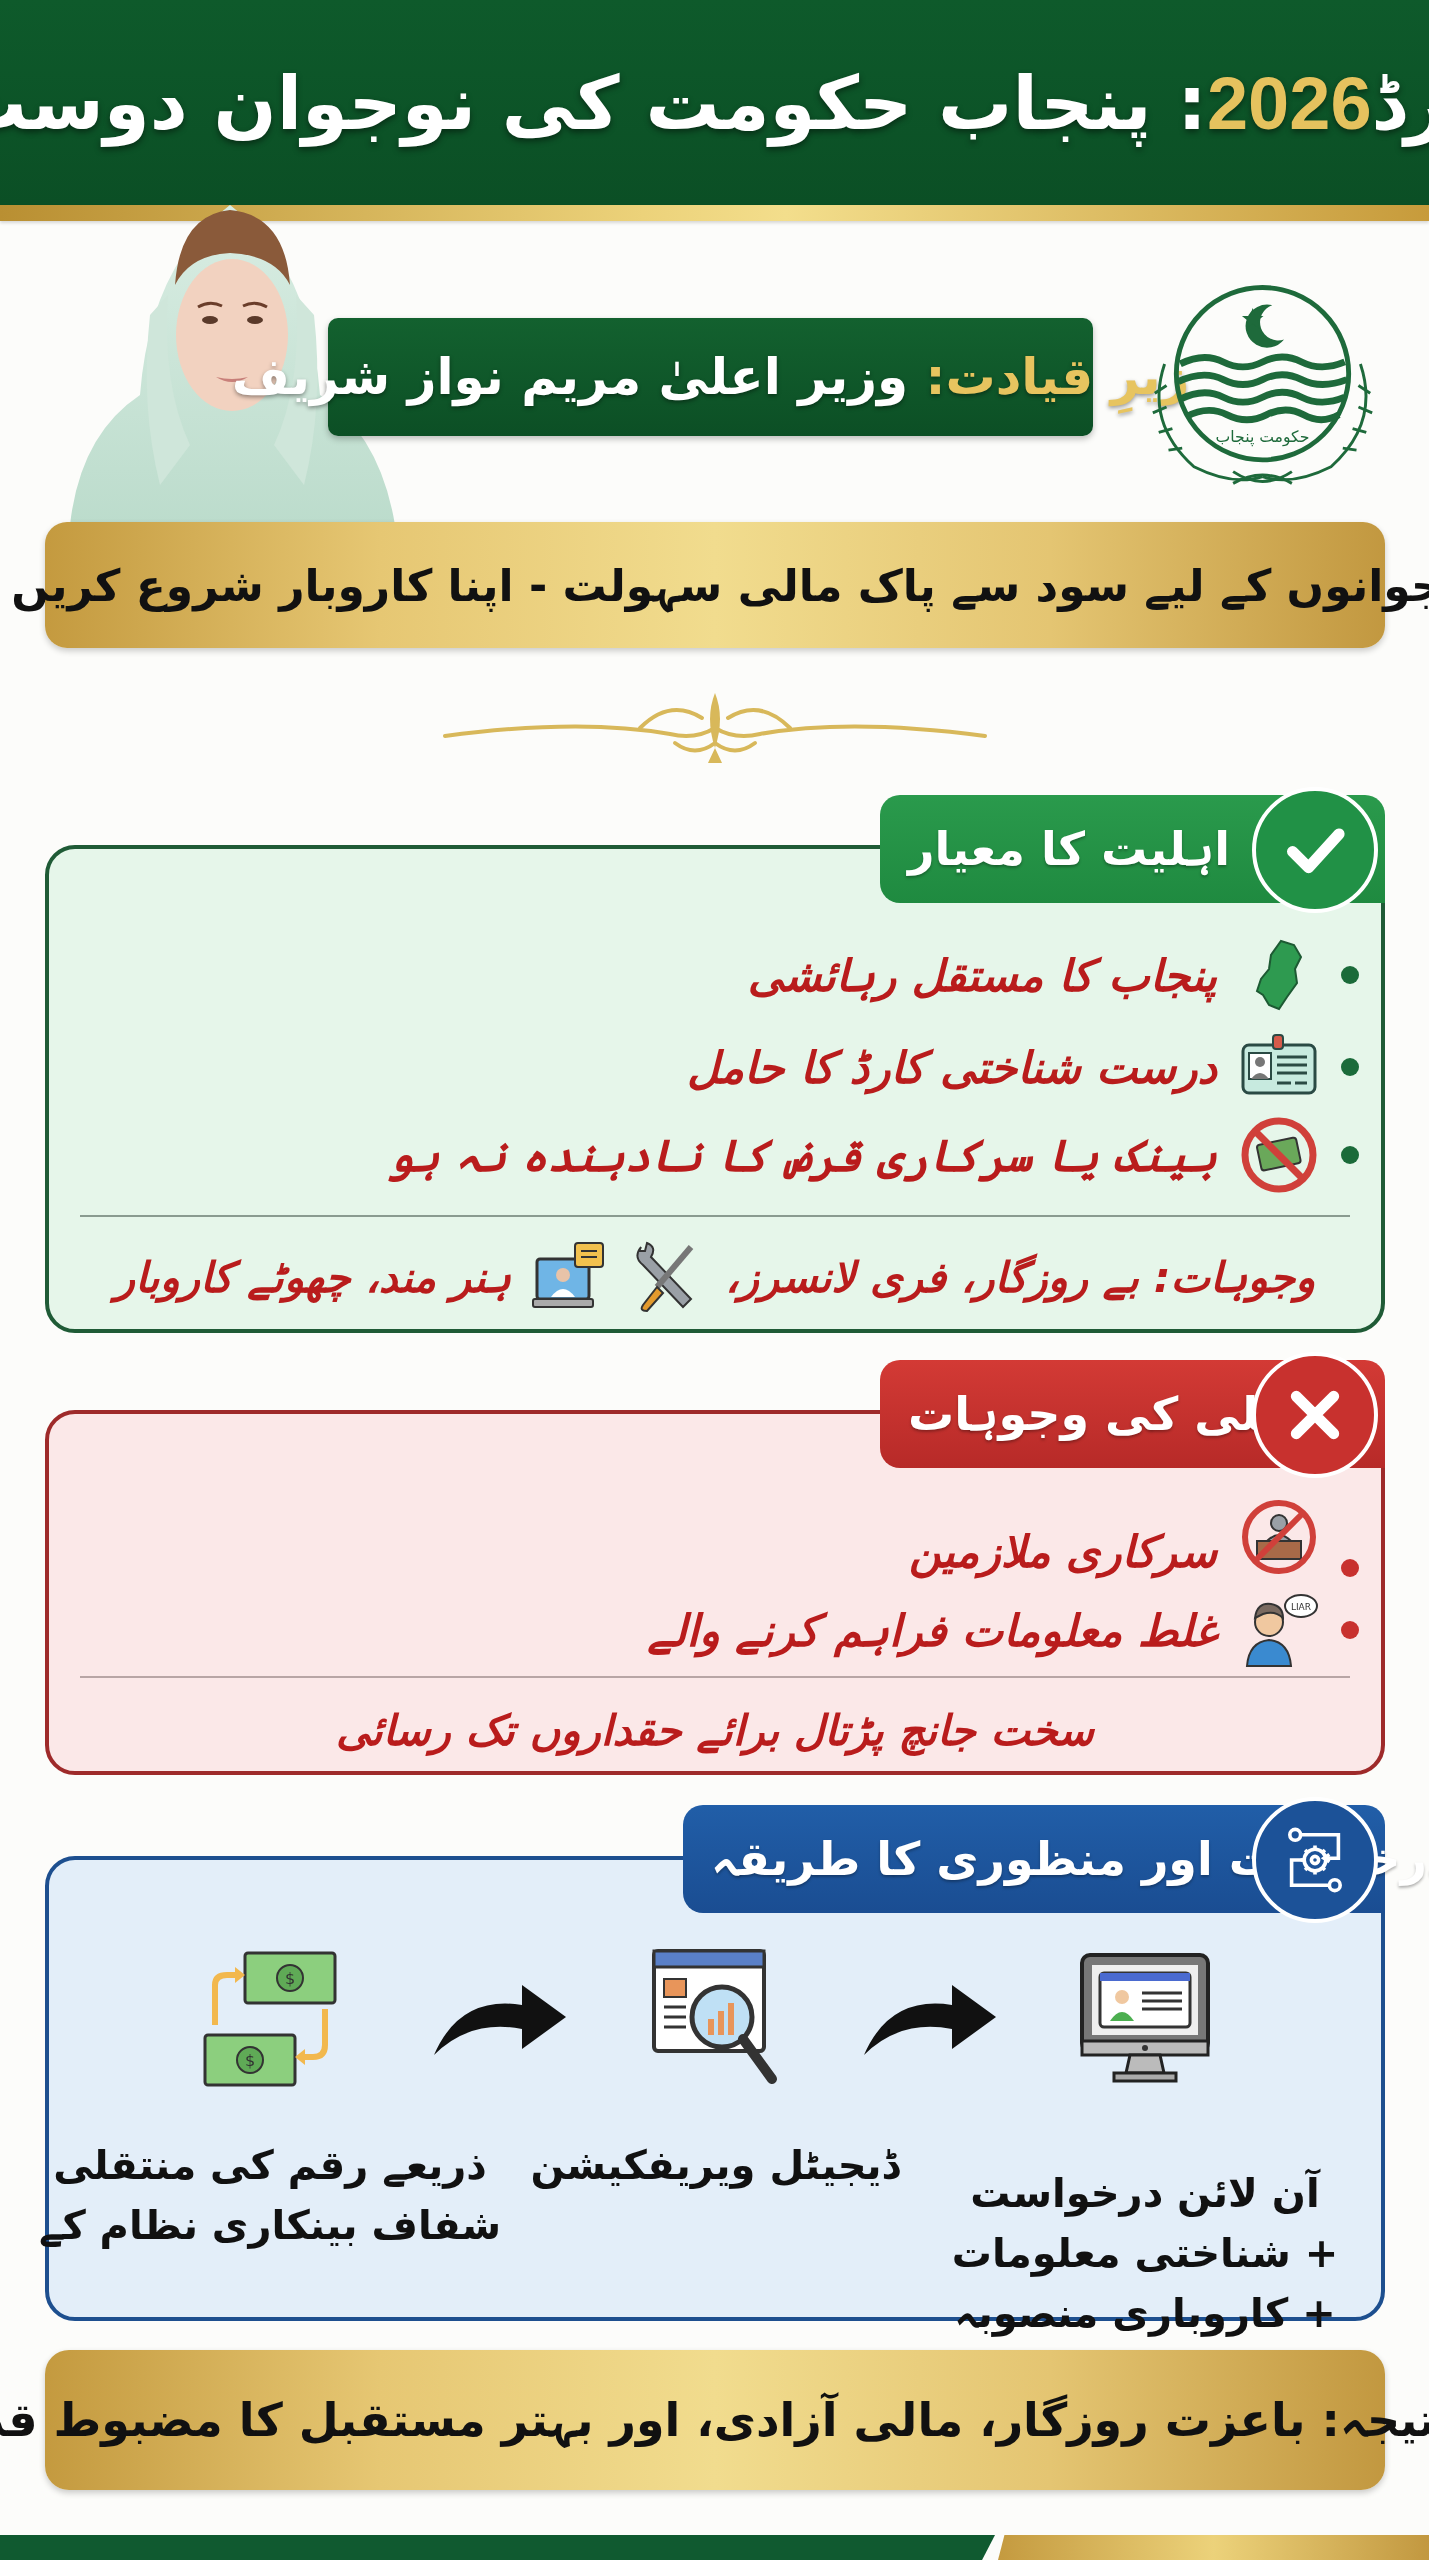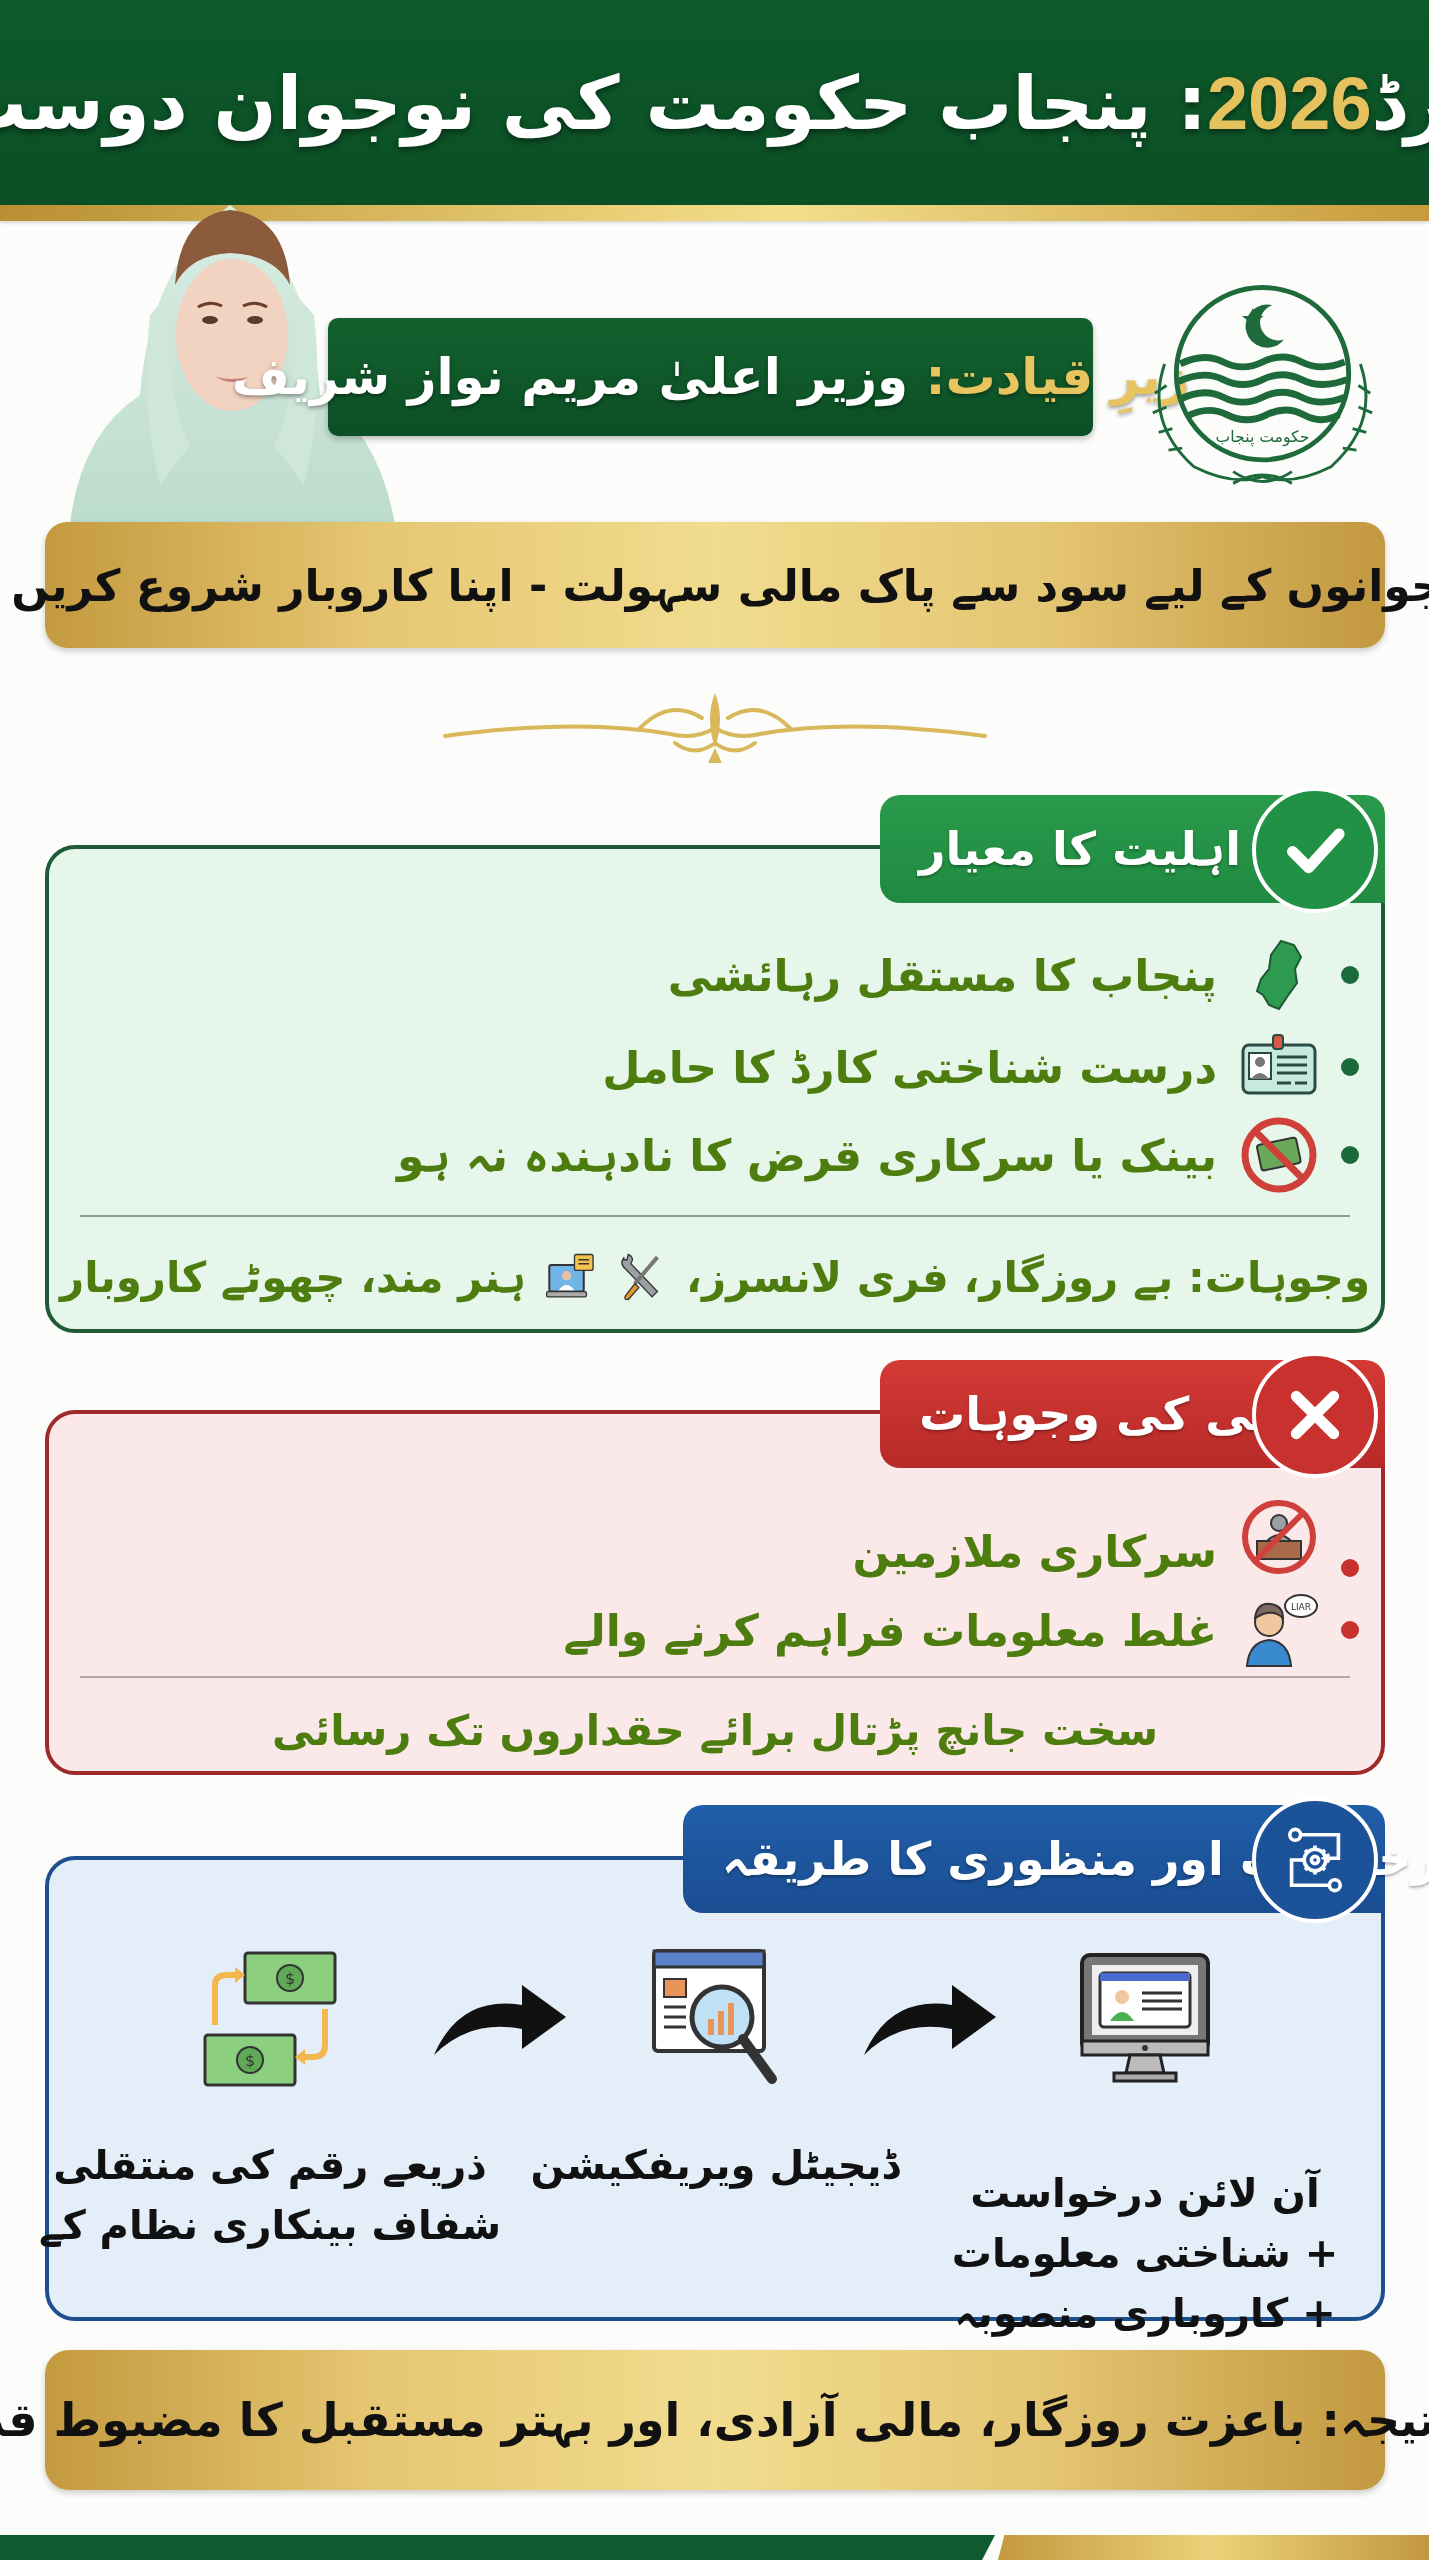--- a/index.html
+++ b/index.html
@@ -66,21 +66,21 @@
   
   .card {
     position: absolute; left: 45px; width: 1340px; border-radius: 30px; border: 4px solid;
   }
   .card.green { top: 845px; height: 488px; background: #e6f6ea; border-color: #1f5b36; }
   .card.red   { top: 1410px; height: 365px; background: #fbe8e8; border-color: #9e2a2a; }
   .card.blue  { top: 1856px; height: 465px; background: #e3eef9; border-color: #1d4f8f; }
 
   .tab {
     position: absolute; height: 108px; border-radius: 20px 20px 0 20px;
-    display: flex; align-items: center; padding-left: 39px;
+    display: flex; align-items: center; padding-left: 28px;
   }
   .tab.green { left: 880px; top: 795px; width: 505px; background: linear-gradient(180deg,#2a9a4c,#1f8a40); }
   .tab.red   { left: 880px; top: 1360px; width: 505px; background: linear-gradient(180deg,#d33a35,#b72a28); }
   .tab.blue  { left: 683px; top: 1805px; width: 702px; background: linear-gradient(180deg,#215ea8,#1a4d92); }
   .tab-label { font-size: 46px; color: #fff; white-space: nowrap; text-shadow: 0 2px 3px rgba(0,0,0,0.3); }
 
   .tab-badge {
     position: absolute; width: 126px; height: 126px; border-radius: 50%;
     border: 4px solid #fff; display: flex; align-items: center; justify-content: center;
   }
@@ -90,21 +90,21 @@
 
   
   .list-row {
     position: absolute; right: 70px; height: 90px; display: flex; align-items: center;
     flex-direction: row-reverse; gap: 22px;
   }
   .bullet { width: 18px; height: 18px; border-radius: 50%; flex: none; }
   .bullet.green { background: #1b6b3a; }
   .bullet.red { background: #c8312e; }
   .row-icon { width: 80px; height: 80px; flex: none; }
-  .row-text { font-size: 44px; color: #4d7c0f; white-space: nowrap; }
+  .row-text { font-size: 44px; color: #b91c1c; white-space: nowrap; font-style: italic; }
 
   .divider { position: absolute; left: 80px; width: 1270px; height: 2px; background: #8a9b90; }
   .divider.red { background: #b8a5a5; }
 
   .footer-line {
     position: absolute; left: 60px; width: 1310px; display: flex; align-items: center; justify-content: center;
     flex-direction: row-reverse; gap: 18px;
   }
   .footer-line .row-text { font-size: 42px; }
 

